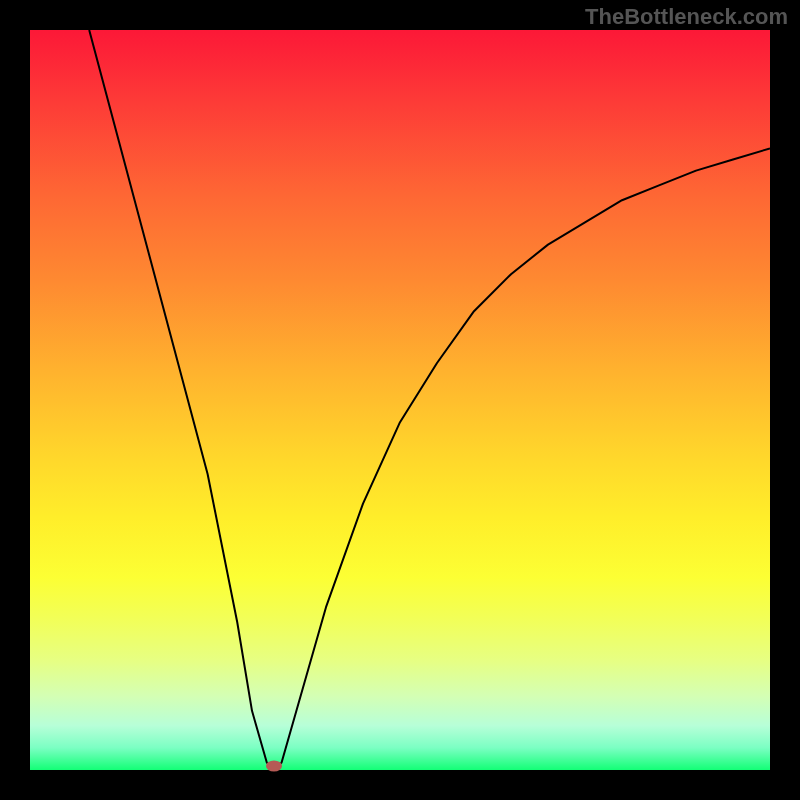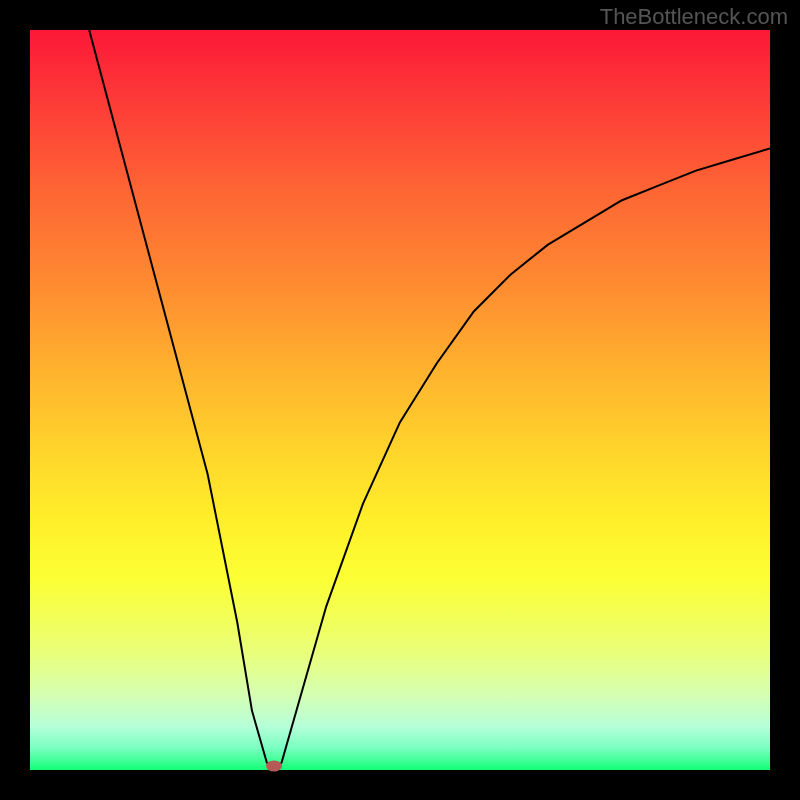--- a/index.html
+++ b/index.html
@@ -17,21 +17,21 @@
     width: 800px;
     height: 800px;
     background: #000;
   }
   .watermark {
     position: absolute;
     top: 4px;
     right: 12px;
     color: #555;
     font-size: 22px;
-    font-weight: 400;
+    font-weight: 700;
     z-index: 10;
   }
   .plot-area {
     position: absolute;
     top: 30px;
     left: 30px;
     width: 740px;
     height: 740px;
     background: linear-gradient(to bottom,
       #fc1837 0%,

